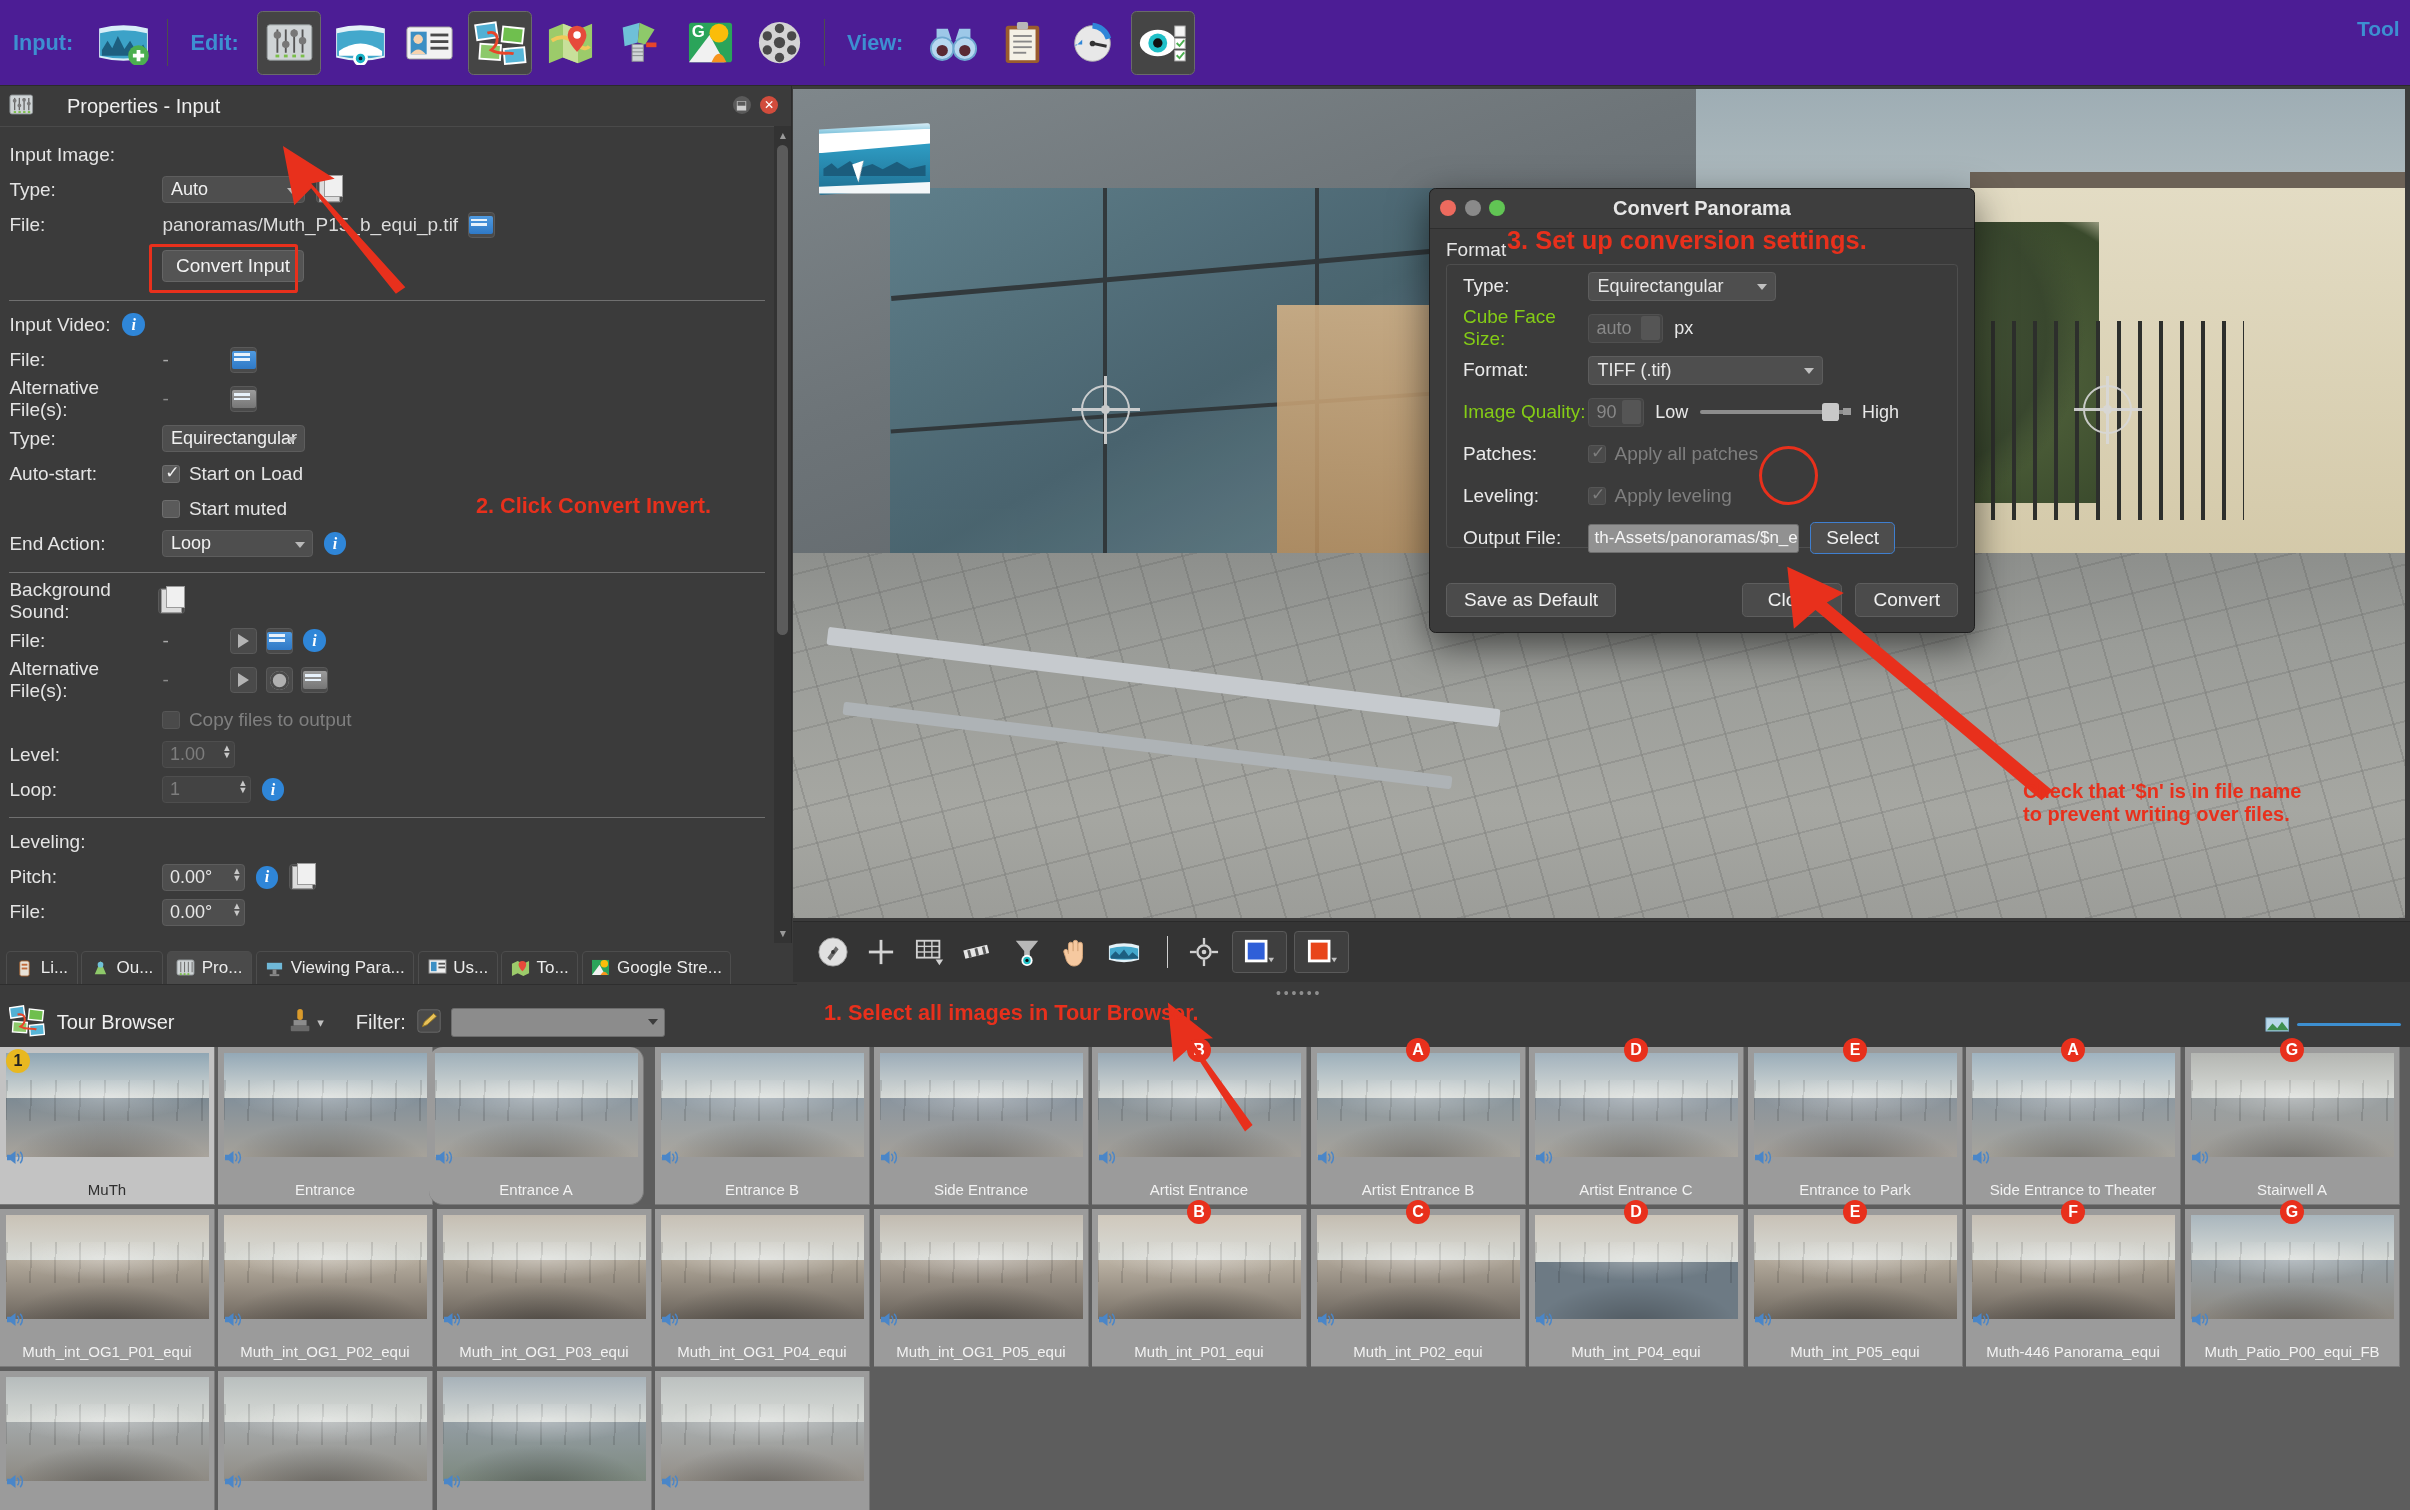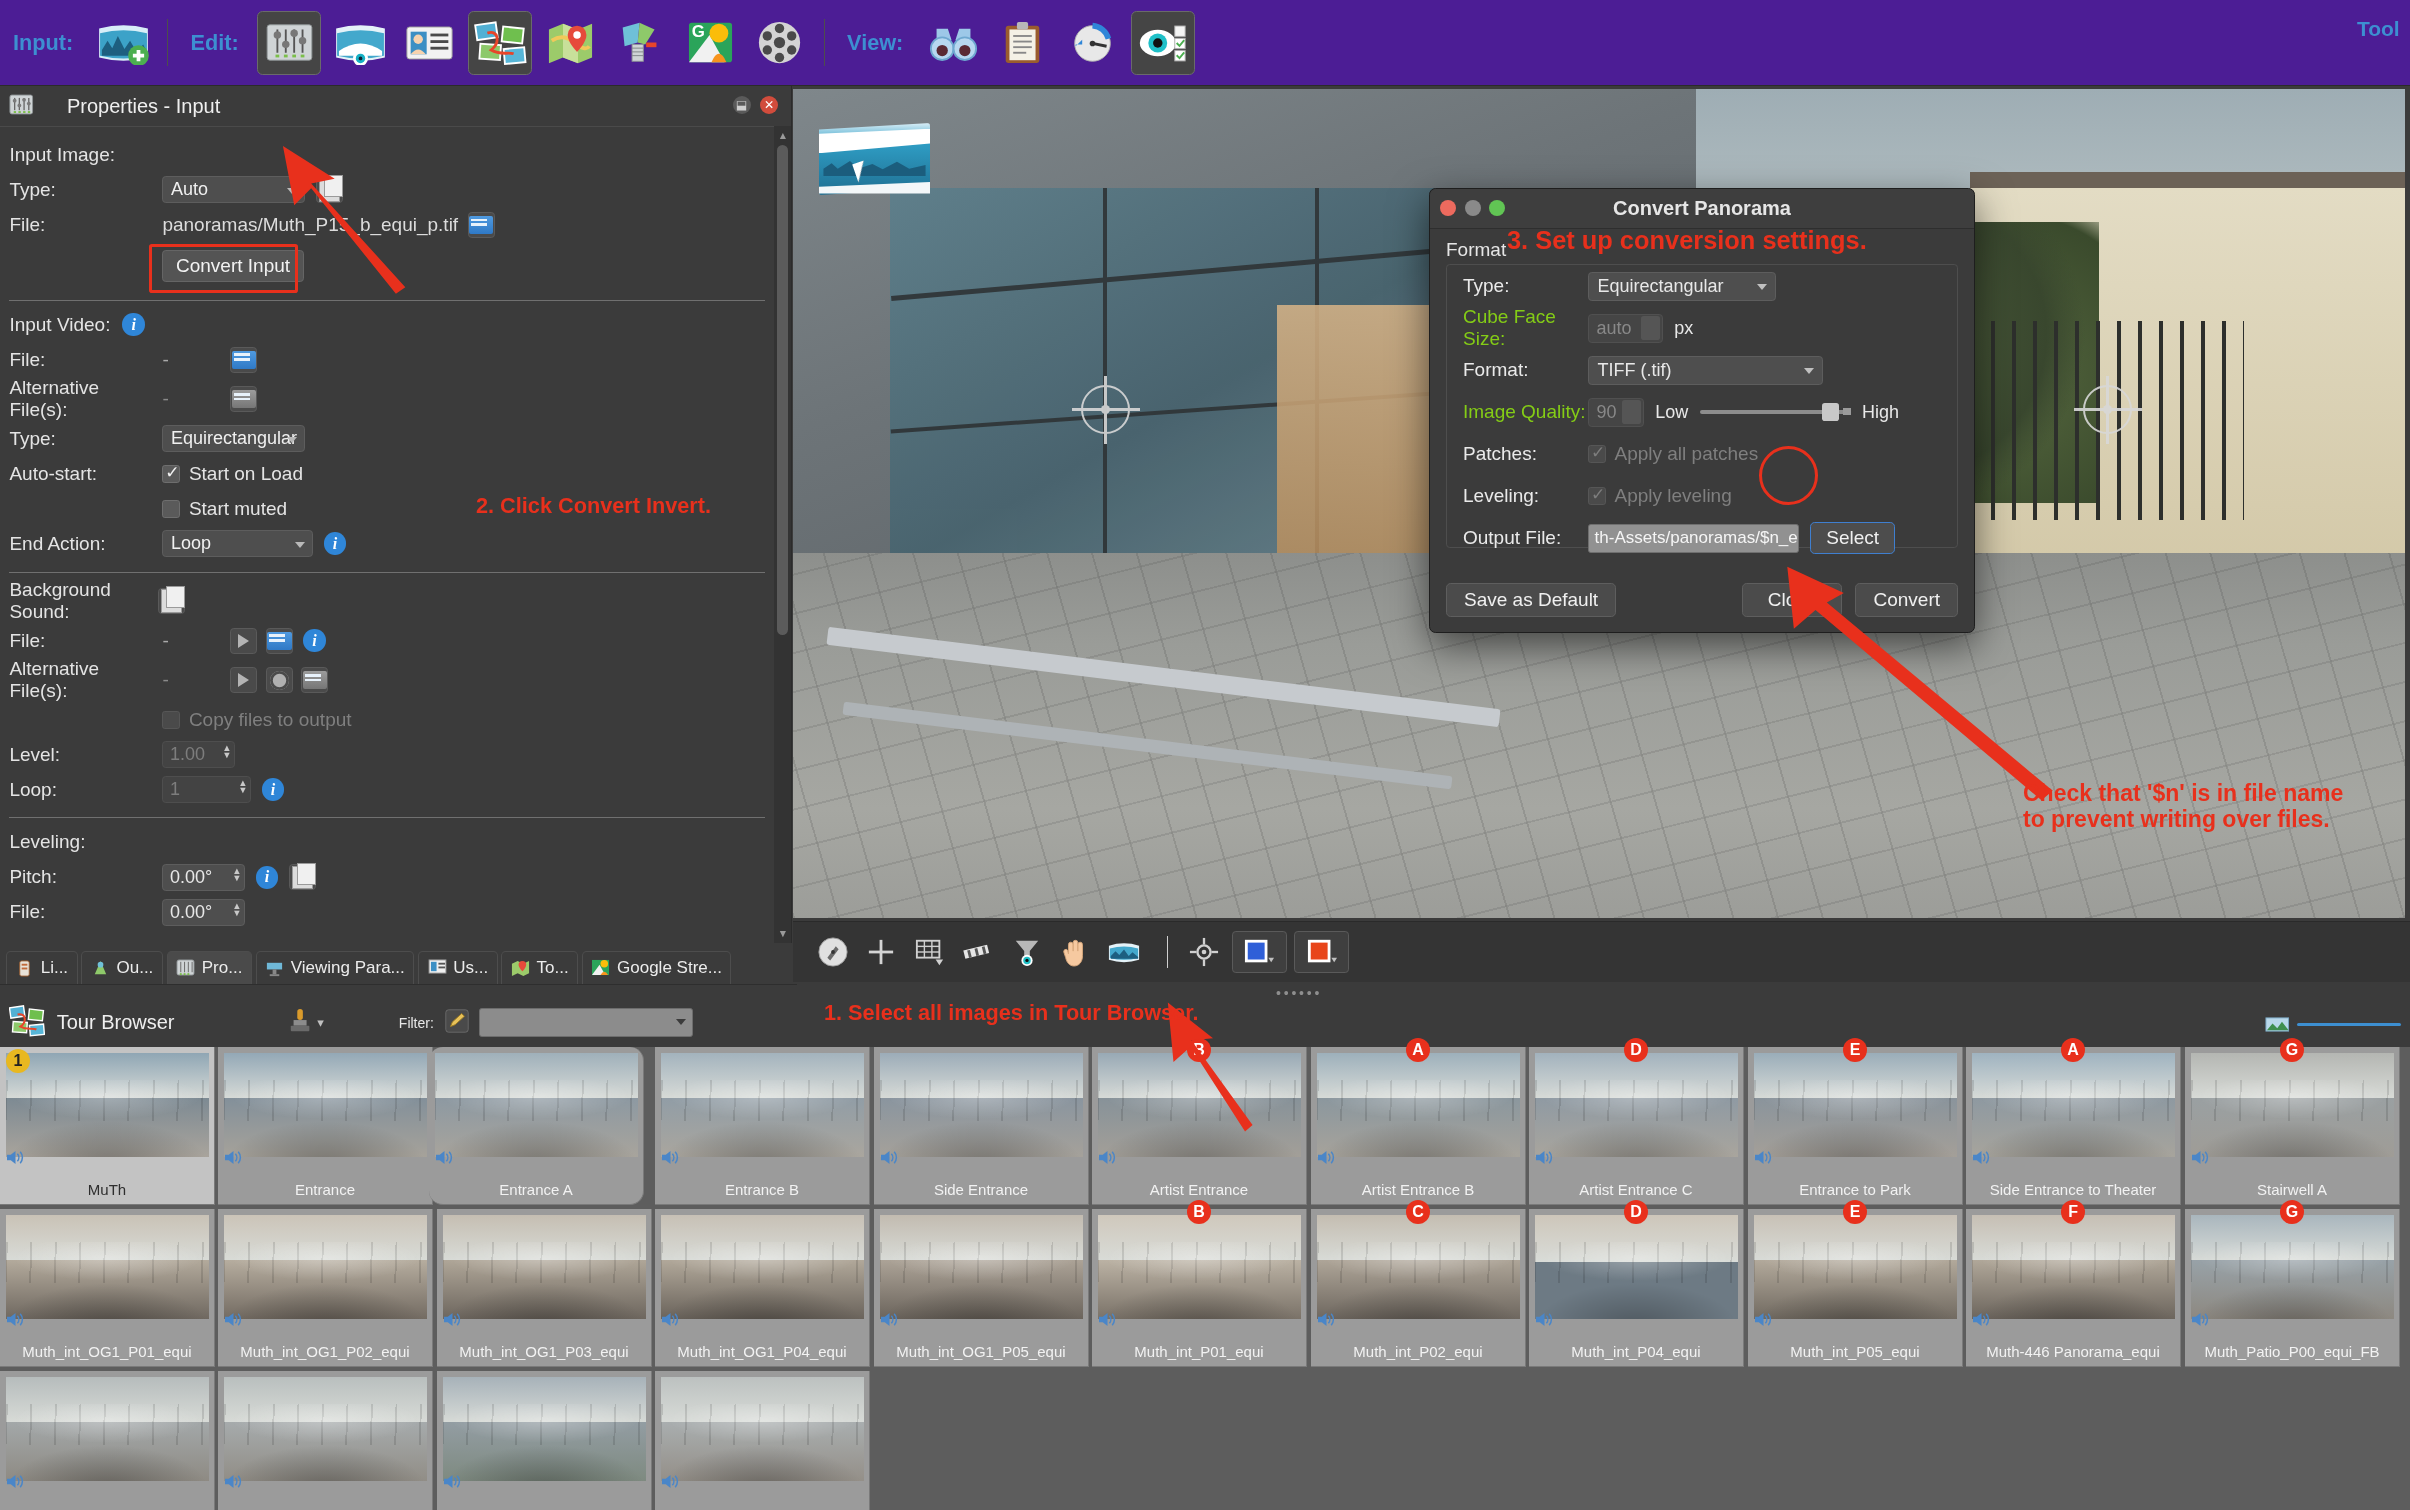--- a/index.html
+++ b/index.html
@@ -99,21 +99,21 @@
   
   .vtools{position:absolute;left:793px;top:921px;width:1612px;height:60px;background:#343434;display:flex;align-items:center;padding-left:19px;border-top:0.9px solid #2a2a2a;}
   .vt{width:41px;height:40px;margin-right:7.5px;display:flex;align-items:center;justify-content:center;border-radius:3.8px;}
   .vt.box{border:0.9px solid #5a5a5a;background:#3f3f3f;width:53px;}
   .vsep{width:1.9px;height:32px;background:#cfcfcf;margin:0 15px;}
   .dots{position:absolute;left:1276px;top:985px;color:#8e8e8e;letter-spacing:2.8px;font-size:14px;}
 
   
   .tbrow{position:absolute;left:0;top:998px;width:2411px;height:49px;background:#3b3b3b;display:flex;align-items:center;padding-left:9.4px;}
   .tbrow .title{font-size:20px;margin-left:11.3px;color:#efefef;}
-  .filter-lbl{font-size:14px;margin-left:75px;margin-right:9.4px;}
+  .filter-lbl{font-size:20px;margin-left:32px;margin-right:9.4px;}
   .filter-in{width:212px;height:27px;background:#8c8c8c;border:0.9px solid #6d6d6d;border-radius:2.8px;position:relative;}
   .filter-in .ca{position:absolute;right:5.6px;top:10.4px;width:0;height:0;border-left:5.6px solid transparent;border-right:5.6px solid transparent;border-top:6.6px solid #3b3b3b;}
   .zoomslider{position:absolute;right:19px;top:17px;display:flex;align-items:center;gap:7.5px;}
   .zs-track{width:104px;height:3.8px;background:#3d8fd1;border-radius:1.9px;}
 
   .grid{position:absolute;left:0;top:1047px;width:2411px;height:463px;background:#5d5d5d;}
   .cell{position:absolute;width:215px;height:158px;background:#9b9b9b;border-right:0.9px solid #7a7a7a;border-bottom:0.9px solid #7a7a7a;box-sizing:border-box;}
   .cell.selected{background:#c3c3c3;}
   .thumb{position:absolute;left:5.6px;top:5.6px;width:203px;height:104px;overflow:hidden;background:#6d7a84;}
   .cap{position:absolute;left:0;bottom:5.6px;width:100%;text-align:center;font-size:15px;color:#f2f2f2;}
@@ -124,21 +124,21 @@
 
   
   .pt{position:absolute;inset:0;}
   .pt .s{position:absolute;left:0;top:0;width:100%;height:46%;}
   .pt .g{position:absolute;left:0;bottom:0;width:100%;height:56%;}
   .pt .c{position:absolute;left:0;top:26%;width:100%;height:40%;}
 
   
   .ann{position:absolute;color:#e8301c;font-size:21.7px;font-weight:bold;font-family:"Liberation Sans",sans-serif;white-space:pre-line;line-height:1.15;}
   .ann.dlg{font-size:25.4px;}
-  .ann.small{font-size:23px;}
+  .ann.small{font-size:20px;}
   svg.arrows{position:absolute;left:0;top:0;width:2411px;height:1510px;pointer-events:none;}
 
   
   .dialog{position:absolute;left:1429px;top:188px;width:544px;height:443px;background:#3b3b3b;border:0.9px solid #1e1e1e;border-radius:6.6px;box-shadow:0 13px 38px rgba(0,0,0,.55);}
   .dlg-bar{height:39px;border-bottom:0.9px solid #2e2e2e;border-radius:6.6px 6.6px 0 0;background:#3e3e3e;position:relative;display:flex;align-items:center;}
   .dlg-bar .ttl{width:100%;text-align:center;font-size:20px;font-weight:bold;color:#e6e6e6;}
   .traffic{position:absolute;left:10.4px;top:11.3px;display:flex;gap:8.5px;}
   .tl{width:16px;height:16px;border-radius:50%;}
   .tl.r{background:#ed6a5e;}.tl.y{background:#8a8a8a;}.tl.g{background:#61c554;}
   .dlg-body{position:absolute;left:0;top:39px;right:0;bottom:0;}

